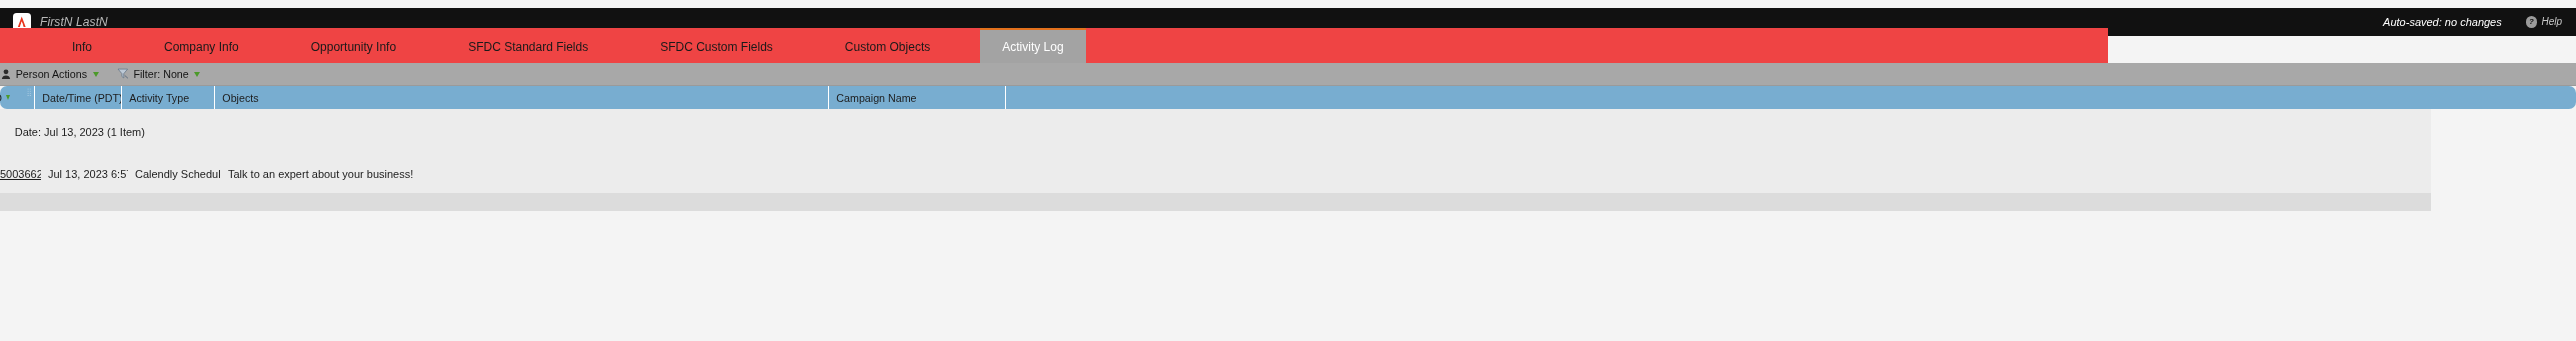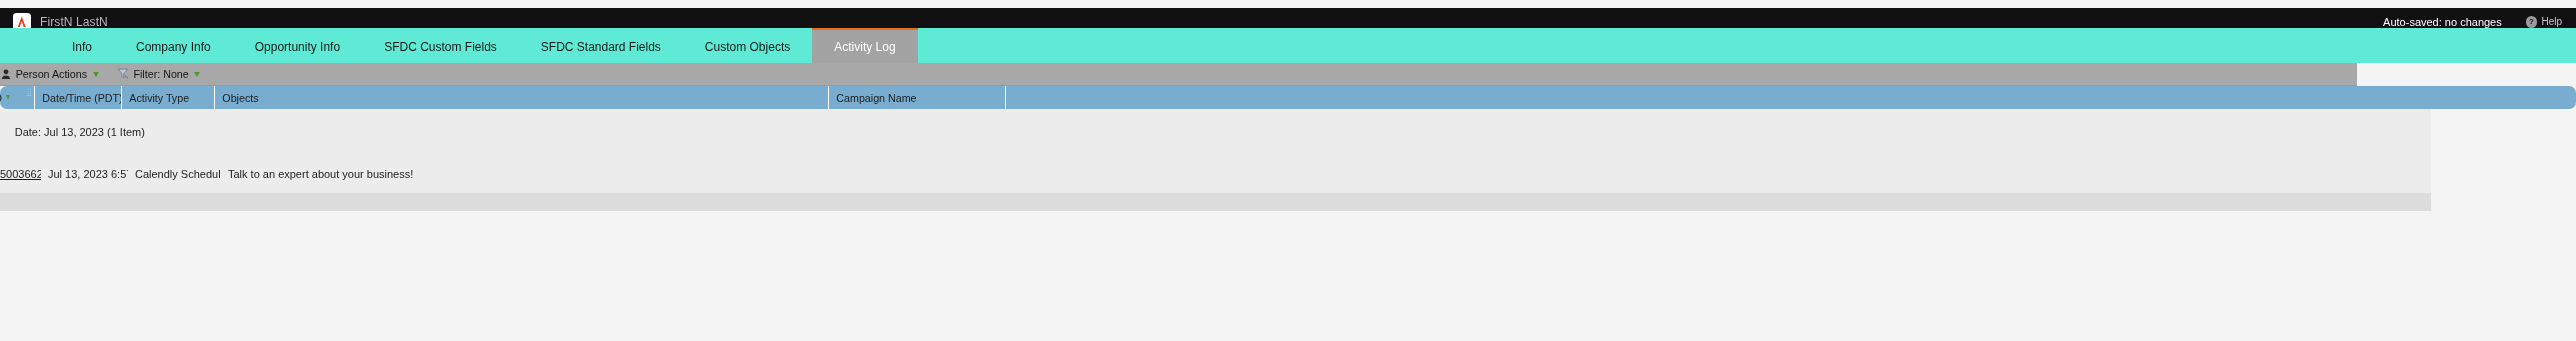--- a/index.html
+++ b/index.html
@@ -16,20 +16,21 @@
 
   
   .topbar {
     position: absolute;
     left: 0; top: 8px;
     width: 2576px;
     height: 28px;
     background: #111111;
     display: flex;
     align-items: center;
+    font-style: italic;
   }
   .brand {
     display: flex;
     align-items: center;
     margin-left: 12.8px;
   }
   .logo-tile {
     width: 18px;
     height: 18px;
     border-radius: 3.6px;
@@ -79,27 +80,28 @@
     margin-left: 4.3px;
     color: #c9c9c9;
     font-size: 10px;
     white-space: nowrap;
   }
 
   
   .tabstrip {
     position: absolute;
     left: 0; top: 28px;
-    width: 2576px;
+    width: 2108px;
     height: 35px;
-    background: #5eead4;
+    background: #ef4444;
     display: flex;
     align-items: stretch;
     padding-left: 50px;
     box-sizing: border-box;
+    gap: 28px;
   }
   .tab {
     display: flex;
     align-items: center;
     justify-content: center;
     padding: 0 22px;
     font-size: 12px;
     color: #1a1a1a;
     white-space: nowrap;
     cursor: pointer;
@@ -109,21 +111,21 @@
   .tab.active {
     background: #a3a3a3;
     color: #ffffff;
     border-top: 2.8px solid #e2711d;
   }
 
   
   .actionbar {
     position: absolute;
     left: 0; top: 63px;
-    width: 2357px;
+    width: 2576px;
     height: 23px;
     background: #a8a8a8;
     display: flex;
     align-items: center;
     border-bottom: 0.7px solid #9a9a9a;
     box-sizing: border-box;
   }
   .action-item {
     display: flex;
     align-items: center;
@@ -271,24 +273,24 @@
   <div class="tab">
       <span>Info</span>
     </div>
   <div class="tab">
       <span>Company Info</span>
     </div>
   <div class="tab">
       <span>Opportunity Info</span>
     </div>
   <div class="tab">
+      <span>SFDC Standard Fields</span>
+    </div>
+  <div class="tab">
       <span>SFDC Custom Fields</span>
-    </div>
-  <div class="tab">
-      <span>SFDC Standard Fields</span>
     </div>
   <div class="tab">
       <span>Custom Objects</span>
     </div>
   <div class="tab active">
       <span>Activity Log</span>
     </div>
 </div>
 
 <div class="actionbar">

